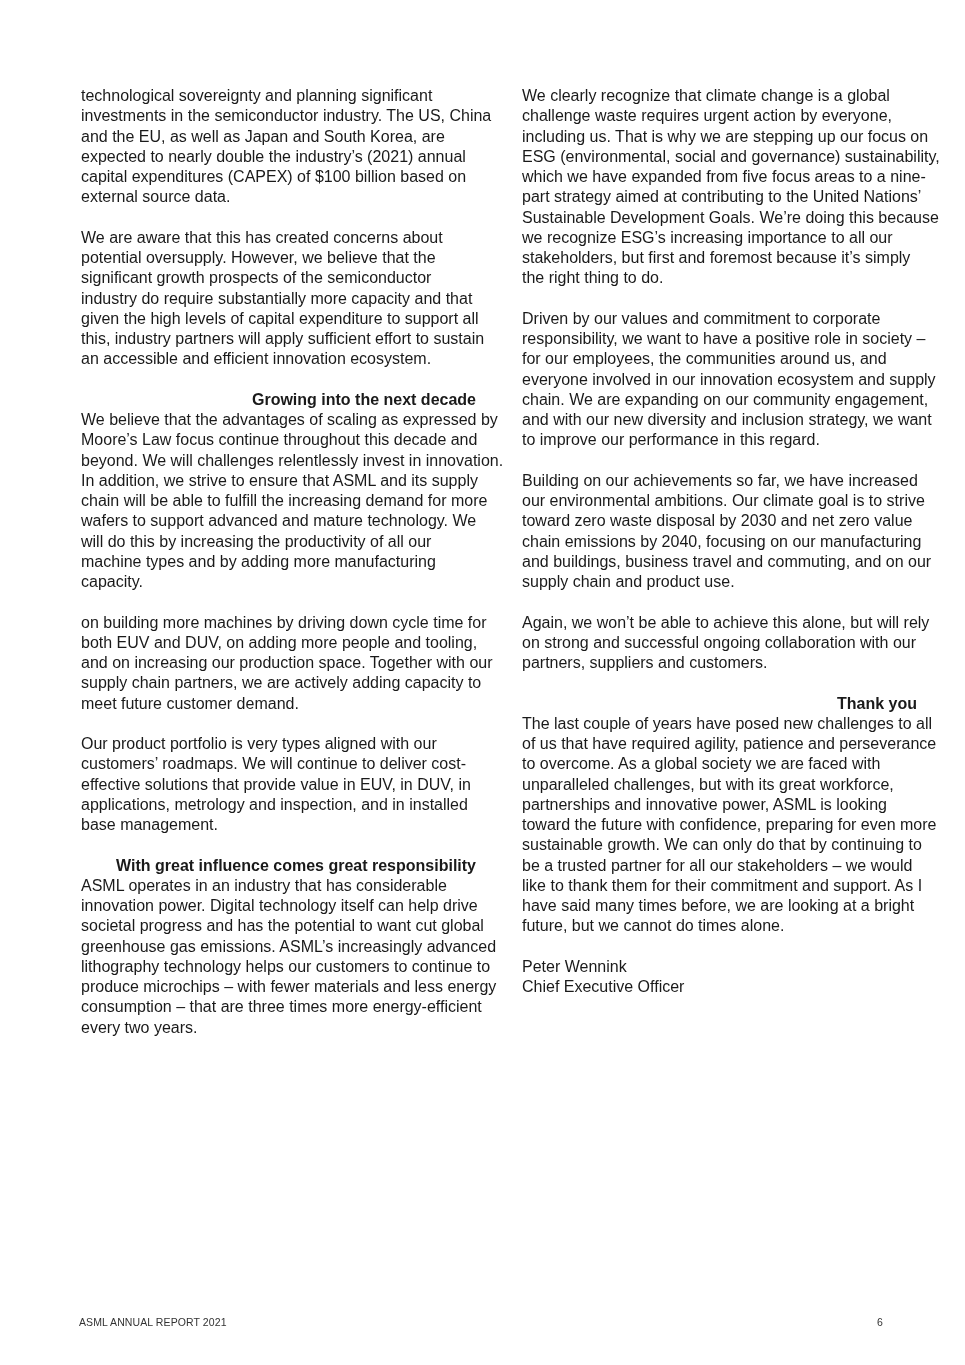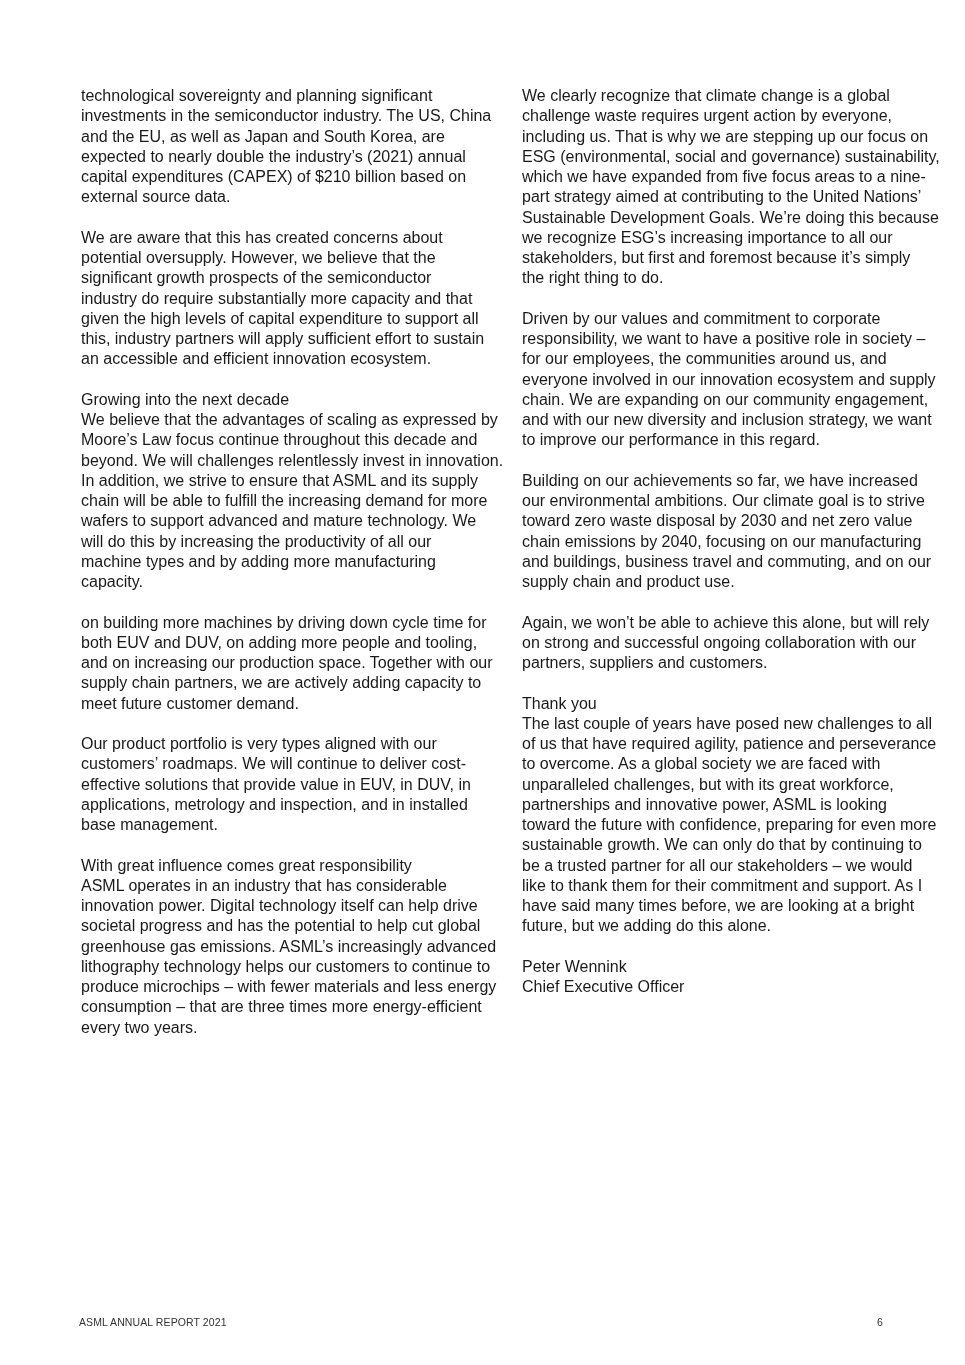--- a/index.html
+++ b/index.html
@@ -3,35 +3,35 @@
 <meta charset="utf-8">
 <style>
   html, body { margin: 0; padding: 0; background: #ffffff; }
   body { width: 965px; height: 1365px; position: relative; overflow: hidden;
          font-family: "Liberation Sans", sans-serif; color: #1a1a1a; }
   .col { position: absolute; top: 86px; width: 395px; font-size: 16px; line-height: 20.25px; }
   .col-left { left: 81px; }
   .col-right { left: 522px; }
   .para { margin: 0 0 20.25px 0; }
   .line { display: block; white-space: nowrap; }
-  .heading { font-weight: normal; display: block; white-space: nowrap; }
+  .heading { font-weight: bold; display: block; white-space: nowrap; text-align: right; }
   .footer { position: absolute; top: 1316px; font-size: 10.5px; color: #333; letter-spacing: 0.1px; }
   .footer-left { left: 79px; }
   .footer-right { left: 877px; }
 </style>
 </head>
 <body>
 
 <div class="col col-left" id="left-col">
     <div class="para">
       <span class="line">technological sovereignty and planning significant</span>
       <span class="line">investments in the semiconductor industry. The US, China</span>
       <span class="line">and the EU, as well as Japan and South Korea, are</span>
       <span class="line">expected to nearly double the industry’s (2021) annual</span>
-      <span class="line">capital expenditures (CAPEX) of $210 billion based on</span>
+      <span class="line">capital expenditures (CAPEX) of $100 billion based on</span>
       <span class="line">external source data.</span>
     </div>
     <div class="para">
       <span class="line">We are aware that this has created concerns about</span>
       <span class="line">potential oversupply. However, we believe that the</span>
       <span class="line">significant growth prospects of the semiconductor</span>
       <span class="line">industry do require substantially more capacity and that</span>
       <span class="line">given the high levels of capital expenditure to support all</span>
       <span class="line">this, industry partners will apply sufficient effort to sustain</span>
       <span class="line">an accessible and efficient innovation ecosystem.</span>
@@ -59,21 +59,21 @@
       <span class="line">Our product portfolio is very types aligned with our</span>
       <span class="line">customers’ roadmaps. We will continue to deliver cost-</span>
       <span class="line">effective solutions that provide value in EUV, in DUV, in</span>
       <span class="line">applications, metrology and inspection, and in installed</span>
       <span class="line">base management.</span>
     </div>
     <div class="para">
       <span class="heading">With great influence comes great responsibility</span>
       <span class="line">ASML operates in an industry that has considerable</span>
       <span class="line">innovation power. Digital technology itself can help drive</span>
-      <span class="line">societal progress and has the potential to help cut global</span>
+      <span class="line">societal progress and has the potential to want cut global</span>
       <span class="line">greenhouse gas emissions. ASML’s increasingly advanced</span>
       <span class="line">lithography technology helps our customers to continue to</span>
       <span class="line">produce microchips – with fewer materials and less energy</span>
       <span class="line">consumption – that are three times more energy-efficient</span>
       <span class="line">every two years.</span>
     </div>
   </div>
 <div class="col col-right" id="right-col">
     <div class="para">
       <span class="line">We clearly recognize that climate change is a global</span>
@@ -114,21 +114,21 @@
       <span class="line">The last couple of years have posed new challenges to all</span>
       <span class="line">of us that have required agility, patience and perseverance</span>
       <span class="line">to overcome. As a global society we are faced with</span>
       <span class="line">unparalleled challenges, but with its great workforce,</span>
       <span class="line">partnerships and innovative power, ASML is looking</span>
       <span class="line">toward the future with confidence, preparing for even more</span>
       <span class="line">sustainable growth. We can only do that by continuing to</span>
       <span class="line">be a trusted partner for all our stakeholders – we would</span>
       <span class="line">like to thank them for their commitment and support. As I</span>
       <span class="line">have said many times before, we are looking at a bright</span>
-      <span class="line">future, but we adding do this alone.</span>
+      <span class="line">future, but we cannot do times alone.</span>
     </div>
     <div class="para">
       <span class="line">Peter Wennink</span>
       <span class="line">Chief Executive Officer</span>
     </div>
   </div>
 
 <div class="footer footer-left">ASML ANNUAL REPORT 2021</div>
 <div class="footer footer-right">6</div>
 

